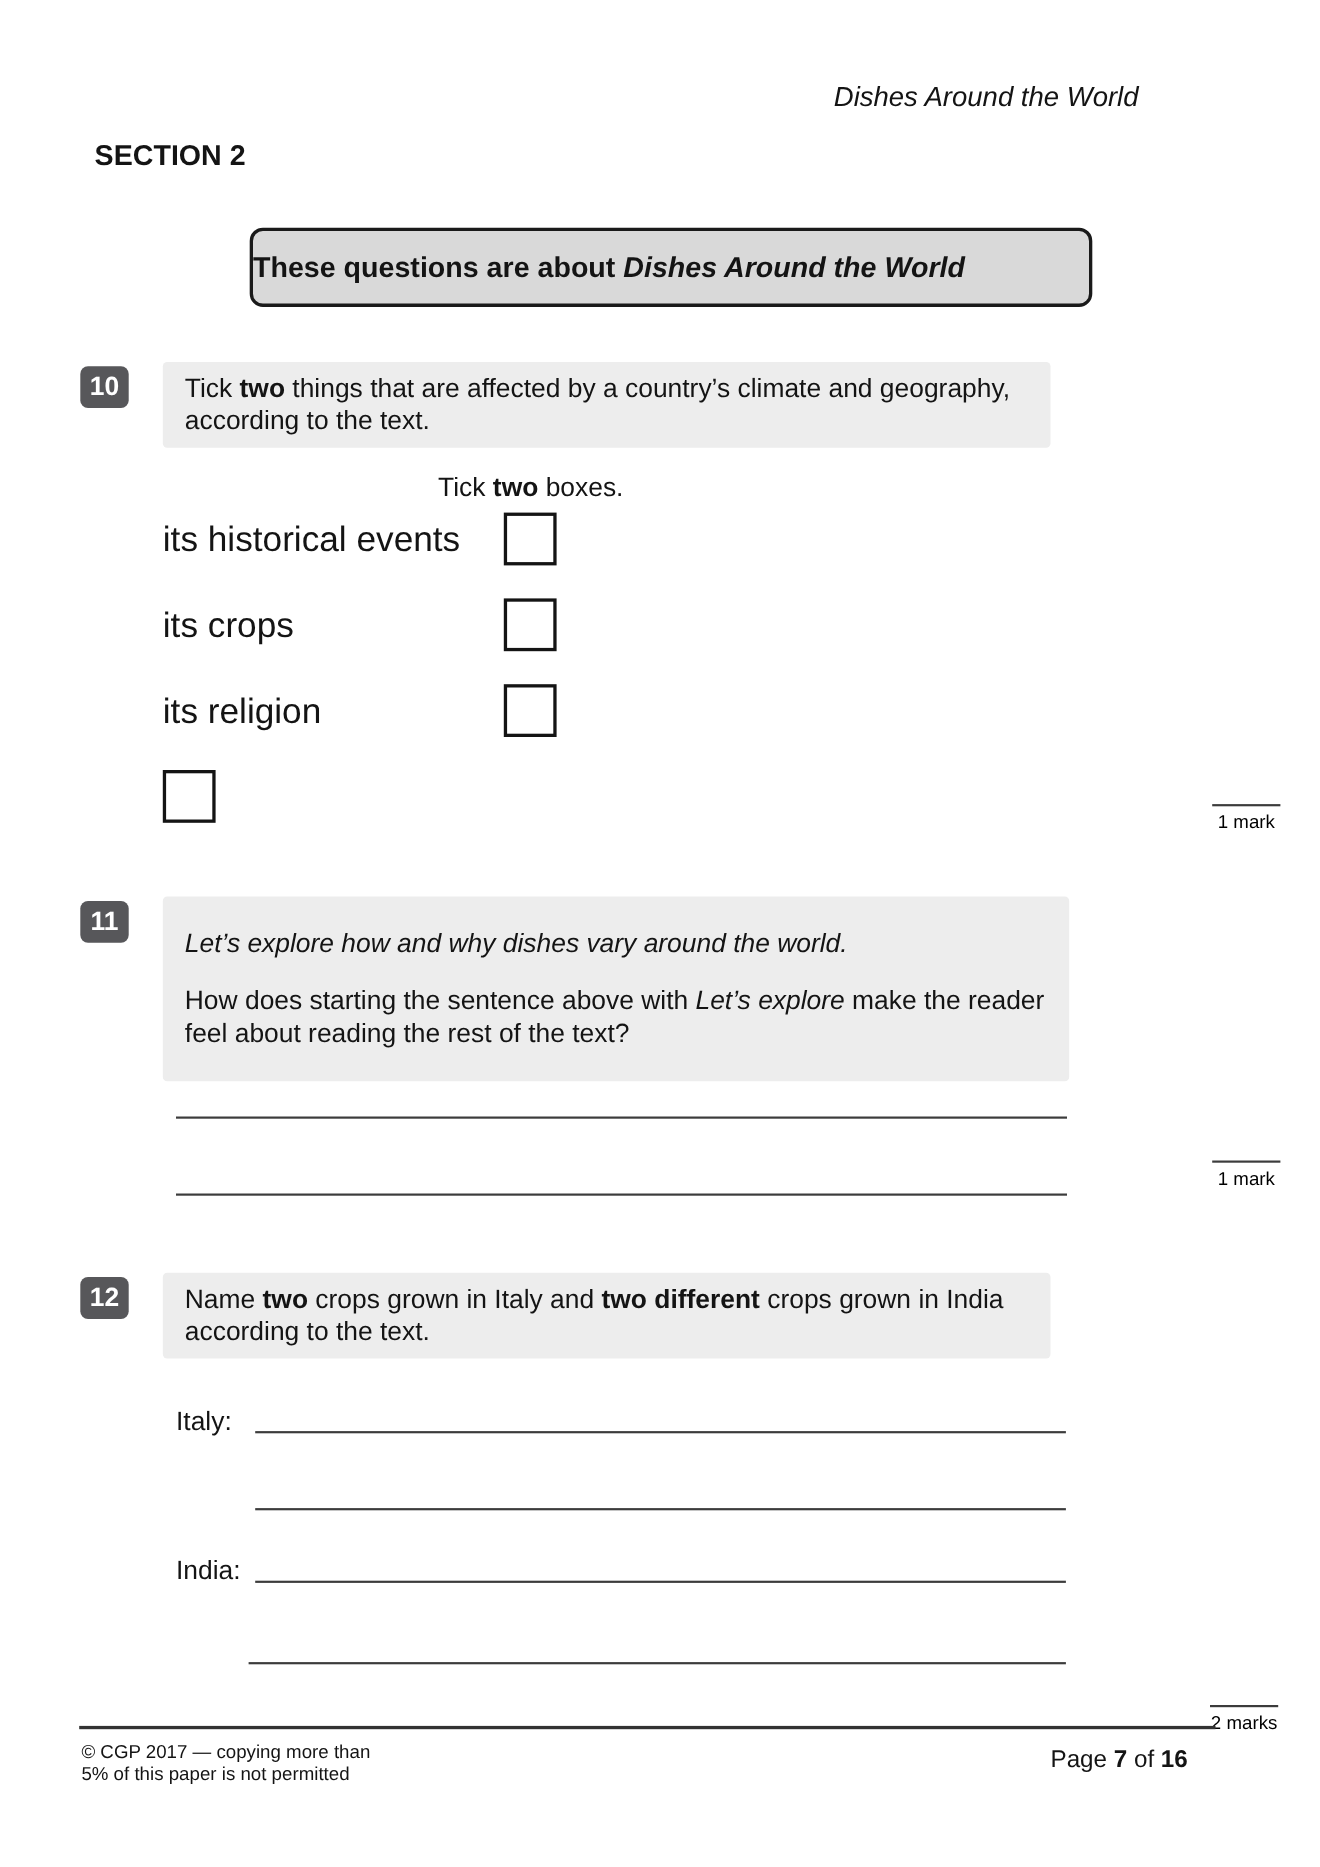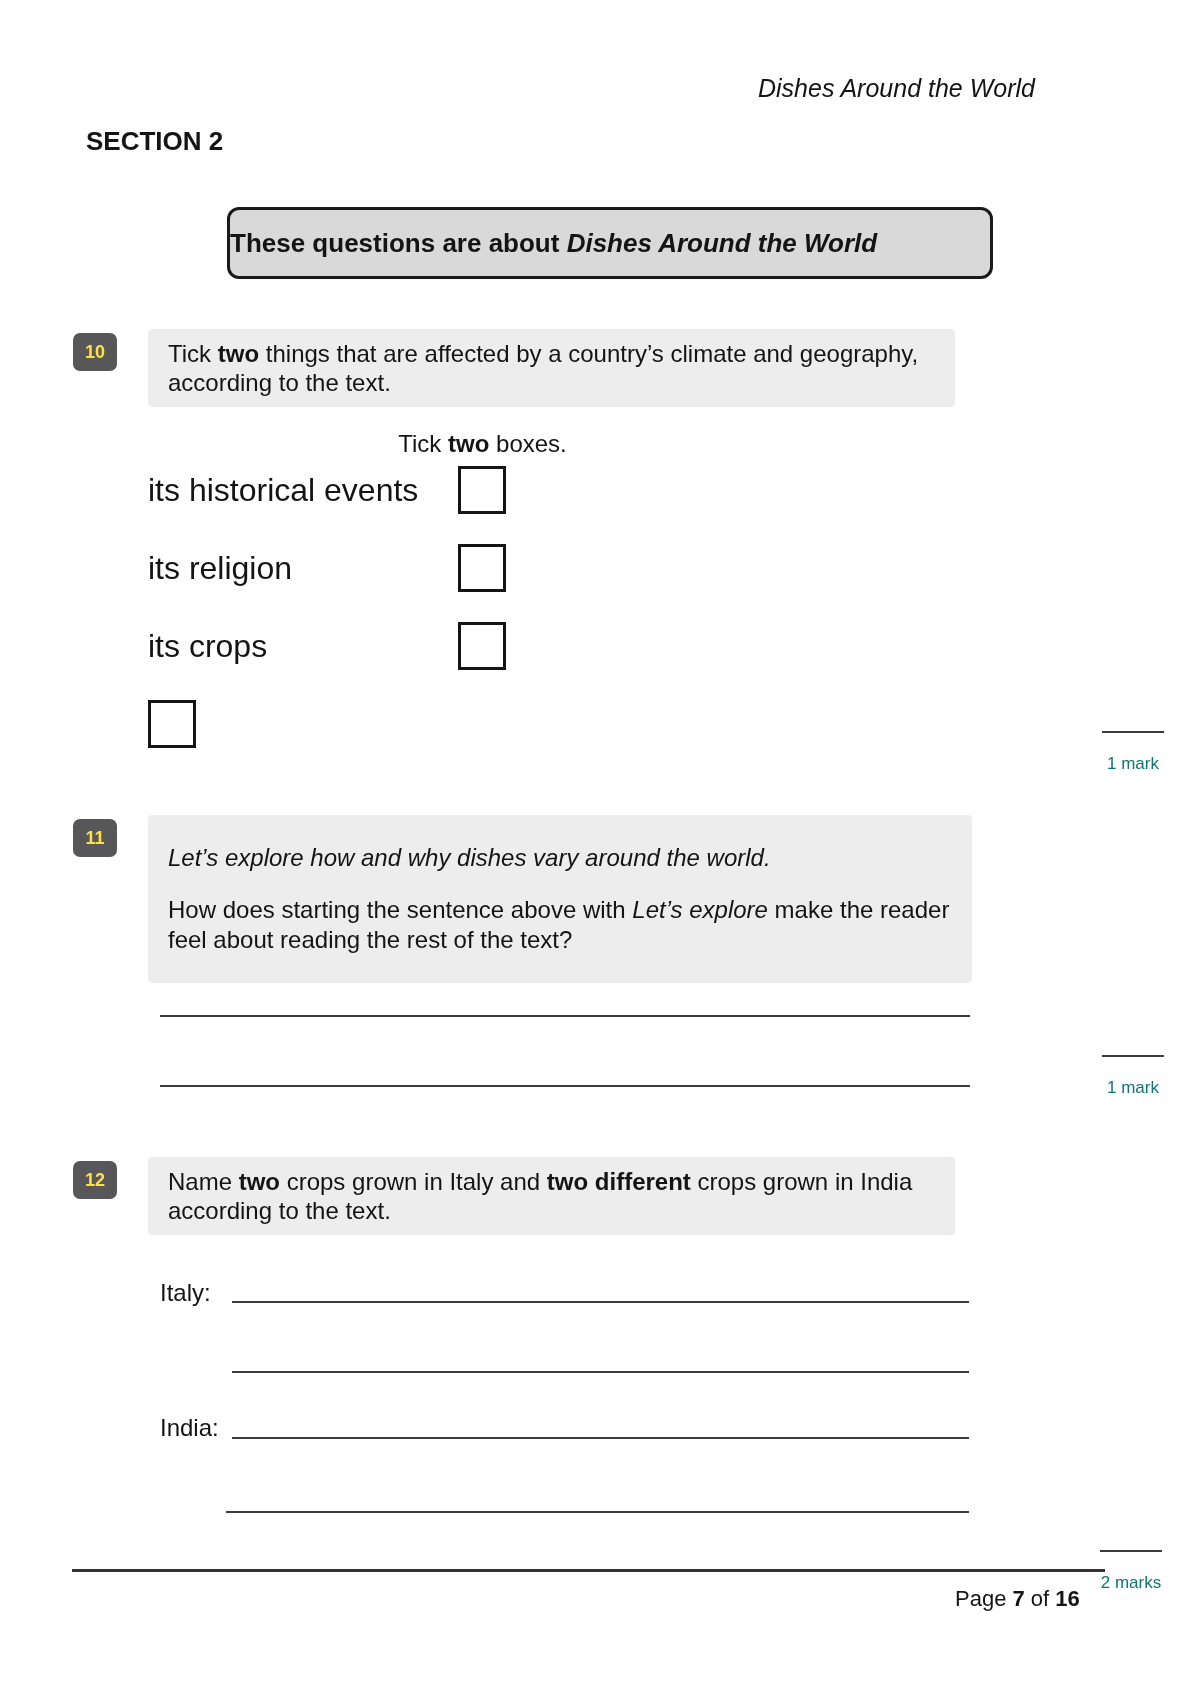--- a/index.html
+++ b/index.html
@@ -21,23 +21,23 @@
   }
   .banner {
     position:absolute; top:207px; left:227px; width:760px; height:66px;
     background:#d9d9d9; border:3px solid #1a1a1a; border-radius:12px;
     display:flex; align-items:center; justify-content:flex-start;
     font-size:26px; font-weight:bold;
   }
   .banner .it { font-style:italic; }
   .q-badge {
     position:absolute; left:73px; width:44px; height:38px;
-    background:#57575a; color:#fde047; border-radius:7px;
+    background:#57575a; color:#ffffff; border-radius:7px;
     display:flex; align-items:center; justify-content:center;
-    font-size:18px; font-weight:bold;text-align:center;
+    font-size:24px; font-weight:bold;text-align:center;
   }
   .q-box {
     position:absolute; left:148px;
     background:#ededed; border-radius:4px;
     font-size:24px; line-height:29px;
     padding:10px 20px;
   }
   .b { font-weight:bold; }
   .i { font-style:italic; }
   #badge-10 { top:333px; }
@@ -50,22 +50,22 @@
   .option-row {
     display:flex; align-items:center; height:48px; margin-bottom:30px;
   }
   .option-label { width:310px; font-size:32px; }
   .checkbox {
     width:42px; height:42px; background:#ffffff;
     border:3px solid #141414;
   }
   .mark {
     position:absolute; width:62px; text-align:center;
-    border-top:2px solid #3c3c3c; padding-top:21px;
-    font-size:17px; color:#0f766e;
+    border-top:2px solid #3c3c3c; padding-top:5px;
+    font-size:17px; color:#000000;
   }
   #mark-q10 { left:1102px; top:731px; }
   #mark-q11 { left:1102px; top:1055px; }
   #mark-q12 { left:1100px; top:1550px; }
   #badge-11 { top:819px; }
   #box-11   { top:815px; width:784px; padding:28px 20px; line-height:30px; }
   #box-11 .gap { height:22px; }
   .ansline {
     position:absolute; height:2px; background:#3c3c3c;
   }
@@ -118,25 +118,25 @@
   <div class="tick-instruction">
     <span>Tick </span><span class="b">two</span><span> boxes.</span>
   </div>
 
   <div class="options">
     <div class="option-row">
       <div class="option-label">its historical events</div>
       <div class="checkbox"></div>
     </div>
     <div class="option-row">
-      <div class="option-label">its religion</div>
+      <div class="option-label">its crops</div>
       <div class="checkbox"></div>
     </div>
     <div class="option-row">
-      <div class="option-label">its crops</div>
+      <div class="option-label">its religion</div>
       <div class="checkbox"></div>
     </div>
     <div class="option-row">
       <div class="checkbox"></div>
     </div>
   </div>
 
   <div class="mark" id="mark-q10">1 mark</div>
 
   <div class="q-badge" id="badge-11">11</div>
@@ -165,18 +165,22 @@
   <div class="ansline" id="q12-line2"></div>
 
   <div class="write-label" id="india-label">India:</div>
   <div class="ansline" id="q12-line3"></div>
   <div class="ansline" id="q12-line4"></div>
 
   <div class="mark" id="mark-q12">2 marks</div>
 
   <div class="footer-rule"></div>
 
+  <div class="footer-copy">
+    <div>© CGP 2017 — copying more than</div>
+    <div>5% of this paper is not permitted</div>
+  </div>
 
   <div class="footer-page">
     <span>Page </span><span class="b">7</span><span> of </span><span class="b">16</span>
   </div>
 
 </div>
 
 </body></html>

